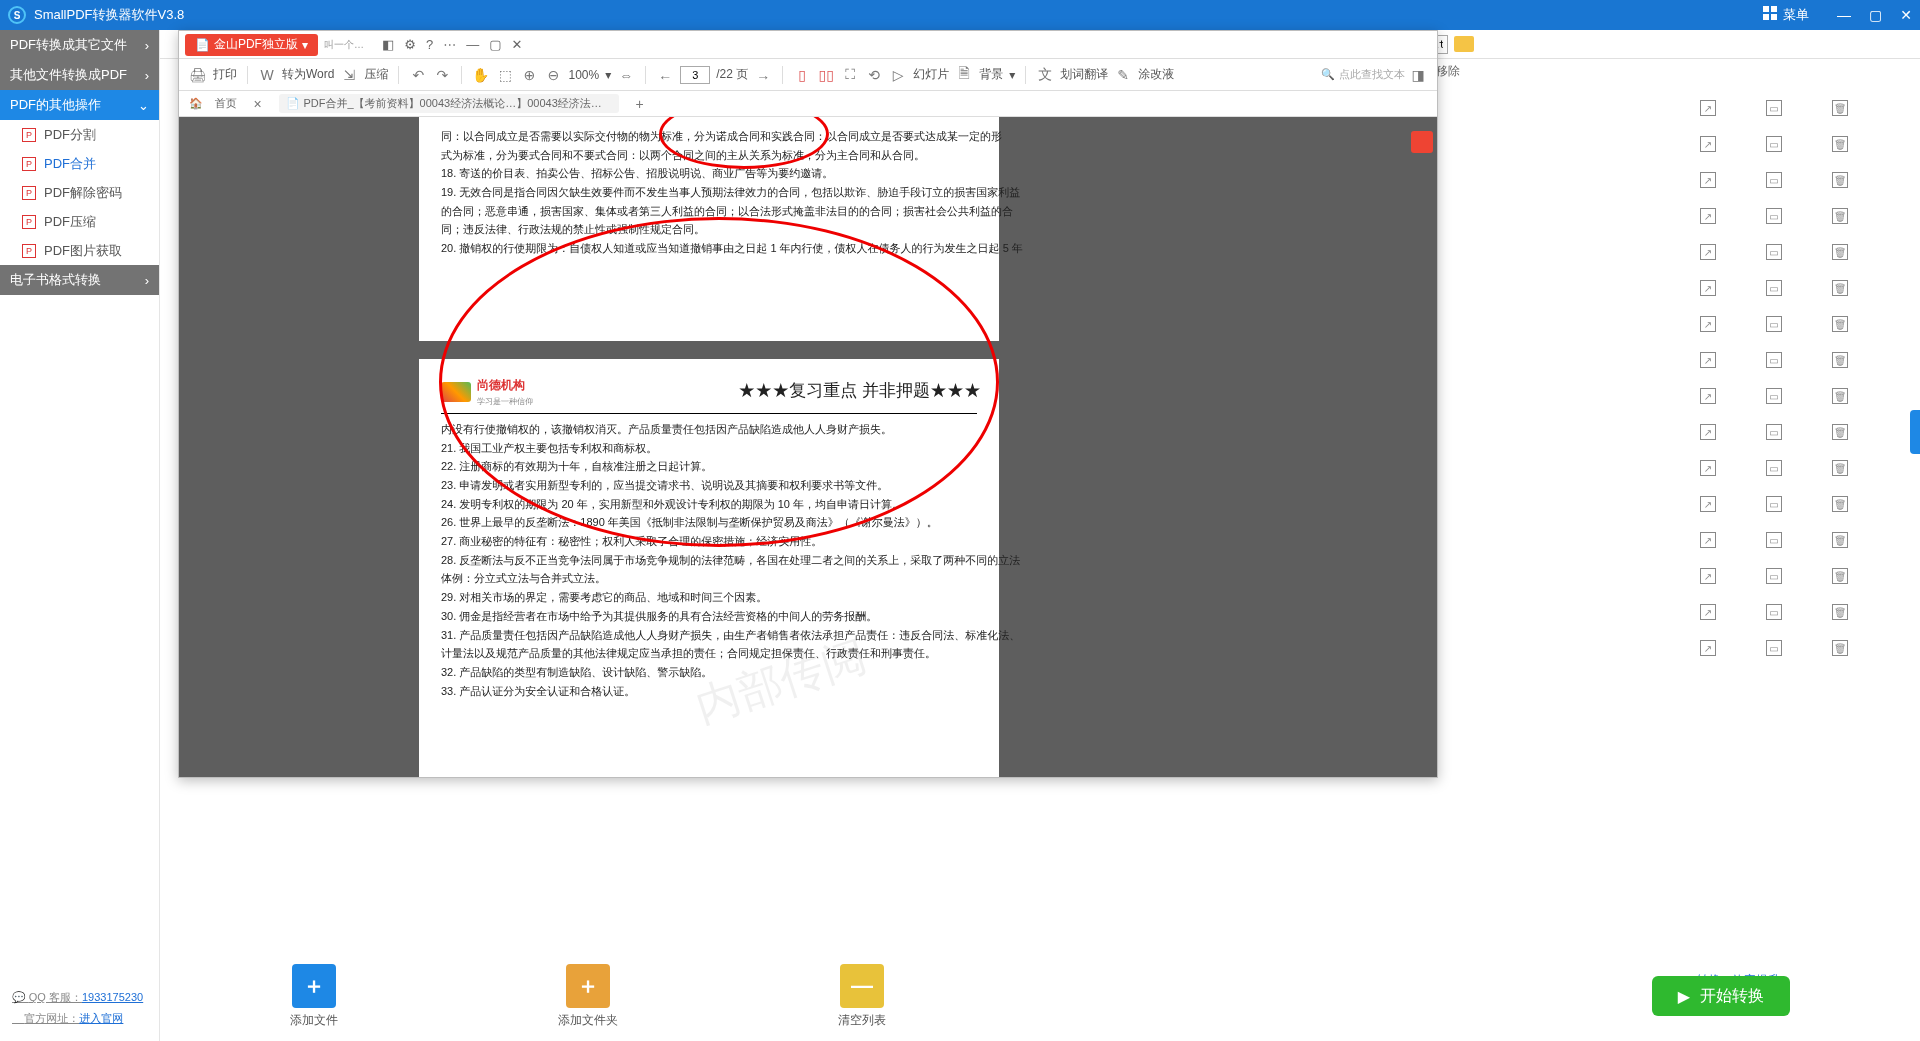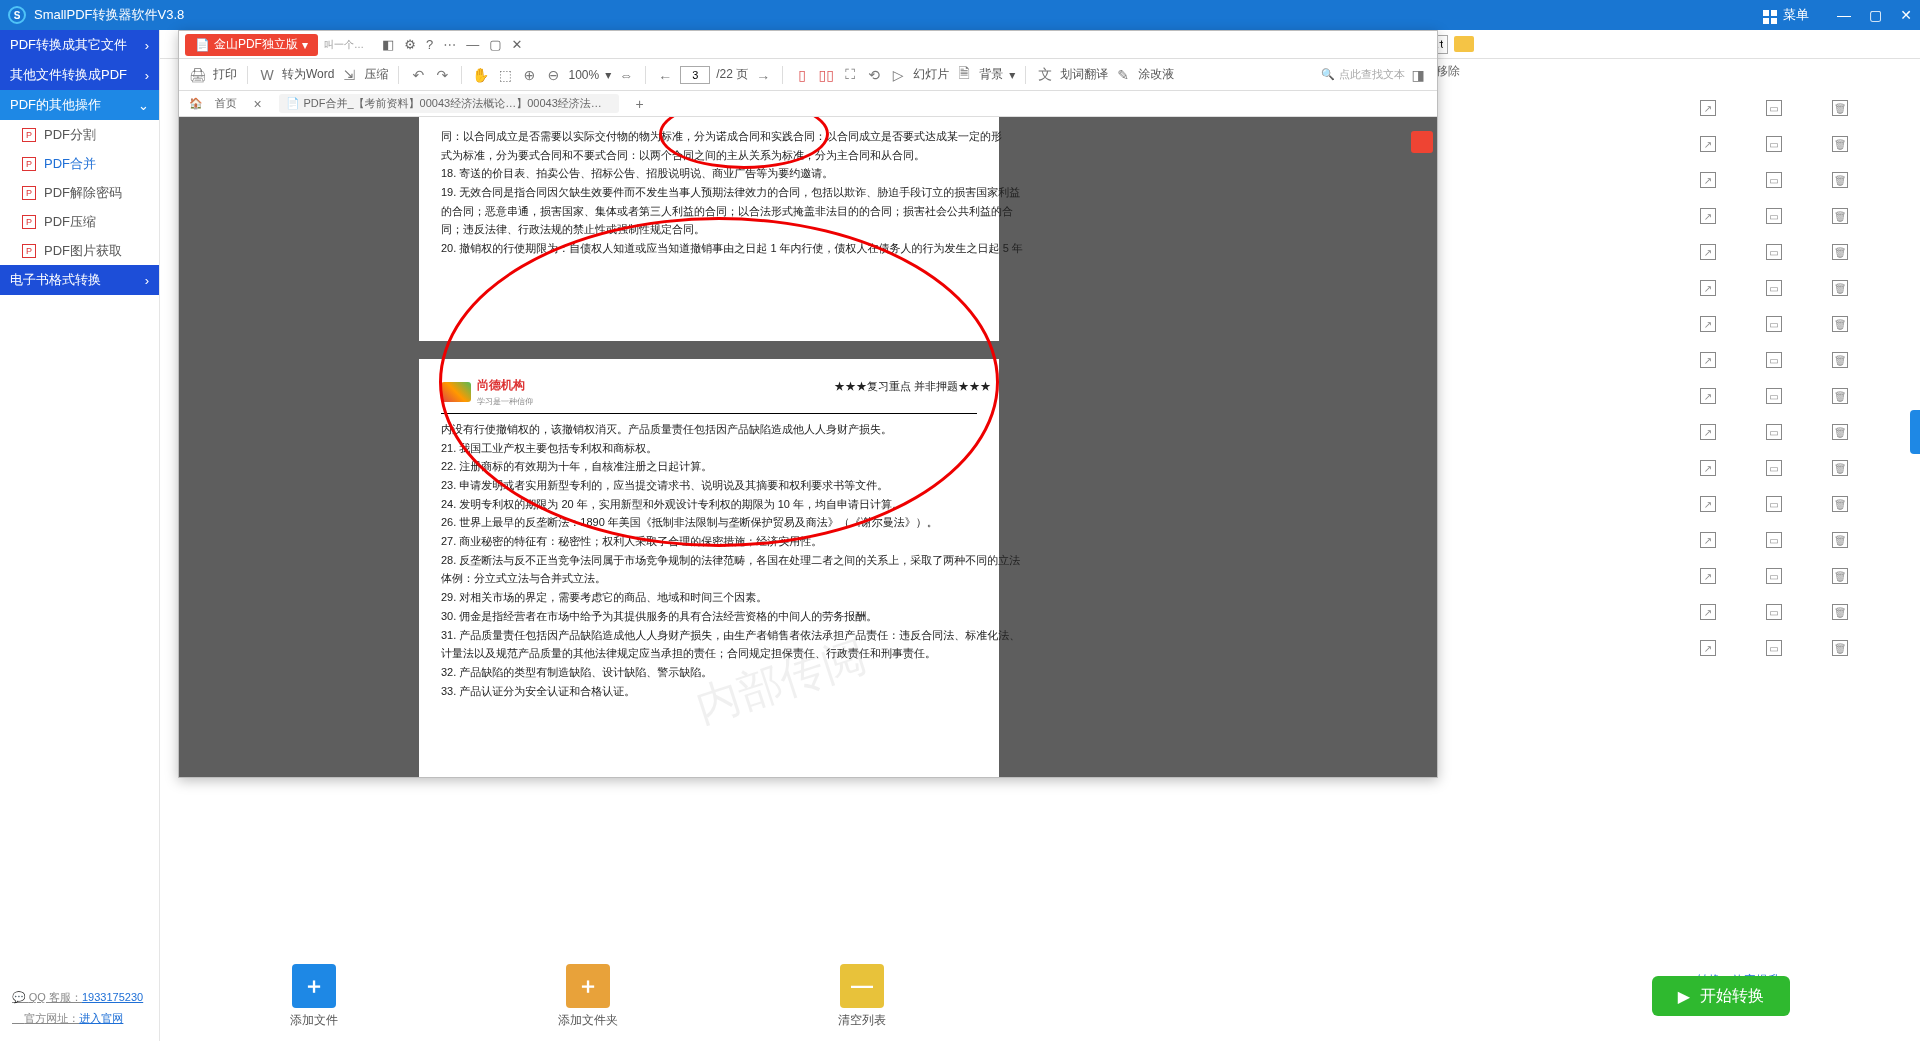--- a/index.html
+++ b/index.html
@@ -2,30 +2,30 @@
 <html><head>
 <meta charset="utf-8">
 <style>
 * { margin: 0; padding: 0; box-sizing: border-box; font-family: "Microsoft YaHei", sans-serif; }
 body { width: 1920px; height: 1041px; overflow: hidden; background: #fff; position: relative; }
 
 
 .app-titlebar { height: 30px; background: #1976d2; color: #fff; display: flex; align-items: center; padding: 0 8px; font-size: 13px; }
 .app-titlebar .logo { width: 18px; height: 18px; border: 2px solid #4fc3f7; border-radius: 50%; margin-right: 8px; display: flex; align-items: center; justify-content: center; font-size: 10px; font-weight: bold; }
 .app-titlebar .spacer { flex: 1; }
-.app-titlebar .menu-btn { display: flex; align-items: flex-end; gap: 6px; padding: 0 10px; cursor: pointer; }
+.app-titlebar .menu-btn { display: flex; align-items: flex-start; gap: 6px; padding: 0 10px; cursor: pointer; }
 .app-titlebar .grid-icon { width: 14px; height: 14px; display: grid; grid-template-columns: 1fr 1fr; gap: 2px; }
 .app-titlebar .grid-icon span { background: #fff; }
 .win-ctrl { display: flex; gap: 18px; margin-left: 18px; font-size: 14px; }
 .win-ctrl span { cursor: pointer; }
 
 
 .main { display: flex; height: 1011px; }
 .sidebar { width: 160px; background: #fff; border-right: 1px solid #e5e5e5; font-size: 13px; }
-.sb-group { height: 30px; background: #1d4ed8; color: #fff; display: flex; align-items: center; padding: 0 10px; justify-content: space-between; cursor: pointer; }
+.sb-group { height: 30px; background: #737373; color: #fff; display: flex; align-items: center; padding: 0 10px; justify-content: space-between; cursor: pointer; }
 .sb-group.alt { background: #1e88e5; }
 .sb-item { height: 29px; display: flex; align-items: center; padding-left: 22px; gap: 8px; cursor: pointer; color: #555; }
 .sb-item.active { color: #1e6fd6; }
 .sb-icon { width: 14px; height: 14px; border: 1px solid currentColor; display: inline-block; font-size: 9px; text-align: center; line-height: 12px; }
 .sb-icon.red { border-color: #d33; color: #d33; }
 
 .content { flex: 1; display: flex; flex-direction: column; position: relative; }
 
 
 .outer-top { height: 29px; border-bottom: 1px solid #e0e0e0; display: flex; align-items: center; font-size: 12px; }
@@ -57,21 +57,21 @@
 .pdf-tabs2 .home-ic { cursor: pointer; }
 .pdf-tabs2 .doc-tab { background: #f3f3f3; padding: 2px 8px; border-radius: 3px; cursor: pointer; max-width: 340px; overflow: hidden; white-space: nowrap; text-overflow: ellipsis; }
 
 .pdf-canvas { flex: 1; background: #5e5e5e; overflow: hidden; position: relative; }
 .page { position: absolute; background: #fff; width: 580px; left: 240px; font-size: 11px; line-height: 1.7; padding: 16px 22px; color: #222; }
 .page1 { top: -6px; height: 230px; }
 .page2 { top: 242px; height: 420px; }
 .page .line { white-space: nowrap; }
 .page .logo-shande { display: flex; align-items: center; gap: 6px; margin-bottom: 4px; }
 .page .logo-shande .img { width: 30px; height: 20px; background: linear-gradient(45deg,#d44,#f90,#5b5); border-radius: 3px; }
-.stars { position: absolute; right: 8px; top: 18px; font-size: 11px; }
+.stars { position: absolute; right: 18px; top: 18px; font-size: 17px; }
 .watermark { position: absolute; right: 130px; bottom: 60px; font-size: 44px; color: rgba(0,0,0,0.06); transform: rotate(-18deg); pointer-events: none; }
 
 
 .ellipse { position: absolute; border: 3px solid #e00; border-radius: 50%; pointer-events: none; }
 .ell1 { left: 480px; top: -18px; width: 170px; height: 70px; }
 .ell2 { left: 260px; top: 100px; width: 560px; height: 330px; }
 .redbadge { position: absolute; right: 4px; top: 14px; width: 22px; height: 22px; background: #e43; border-radius: 3px; }
 
 
 .filelist { position: absolute; top: 60px; right: 0; width: 250px; }

